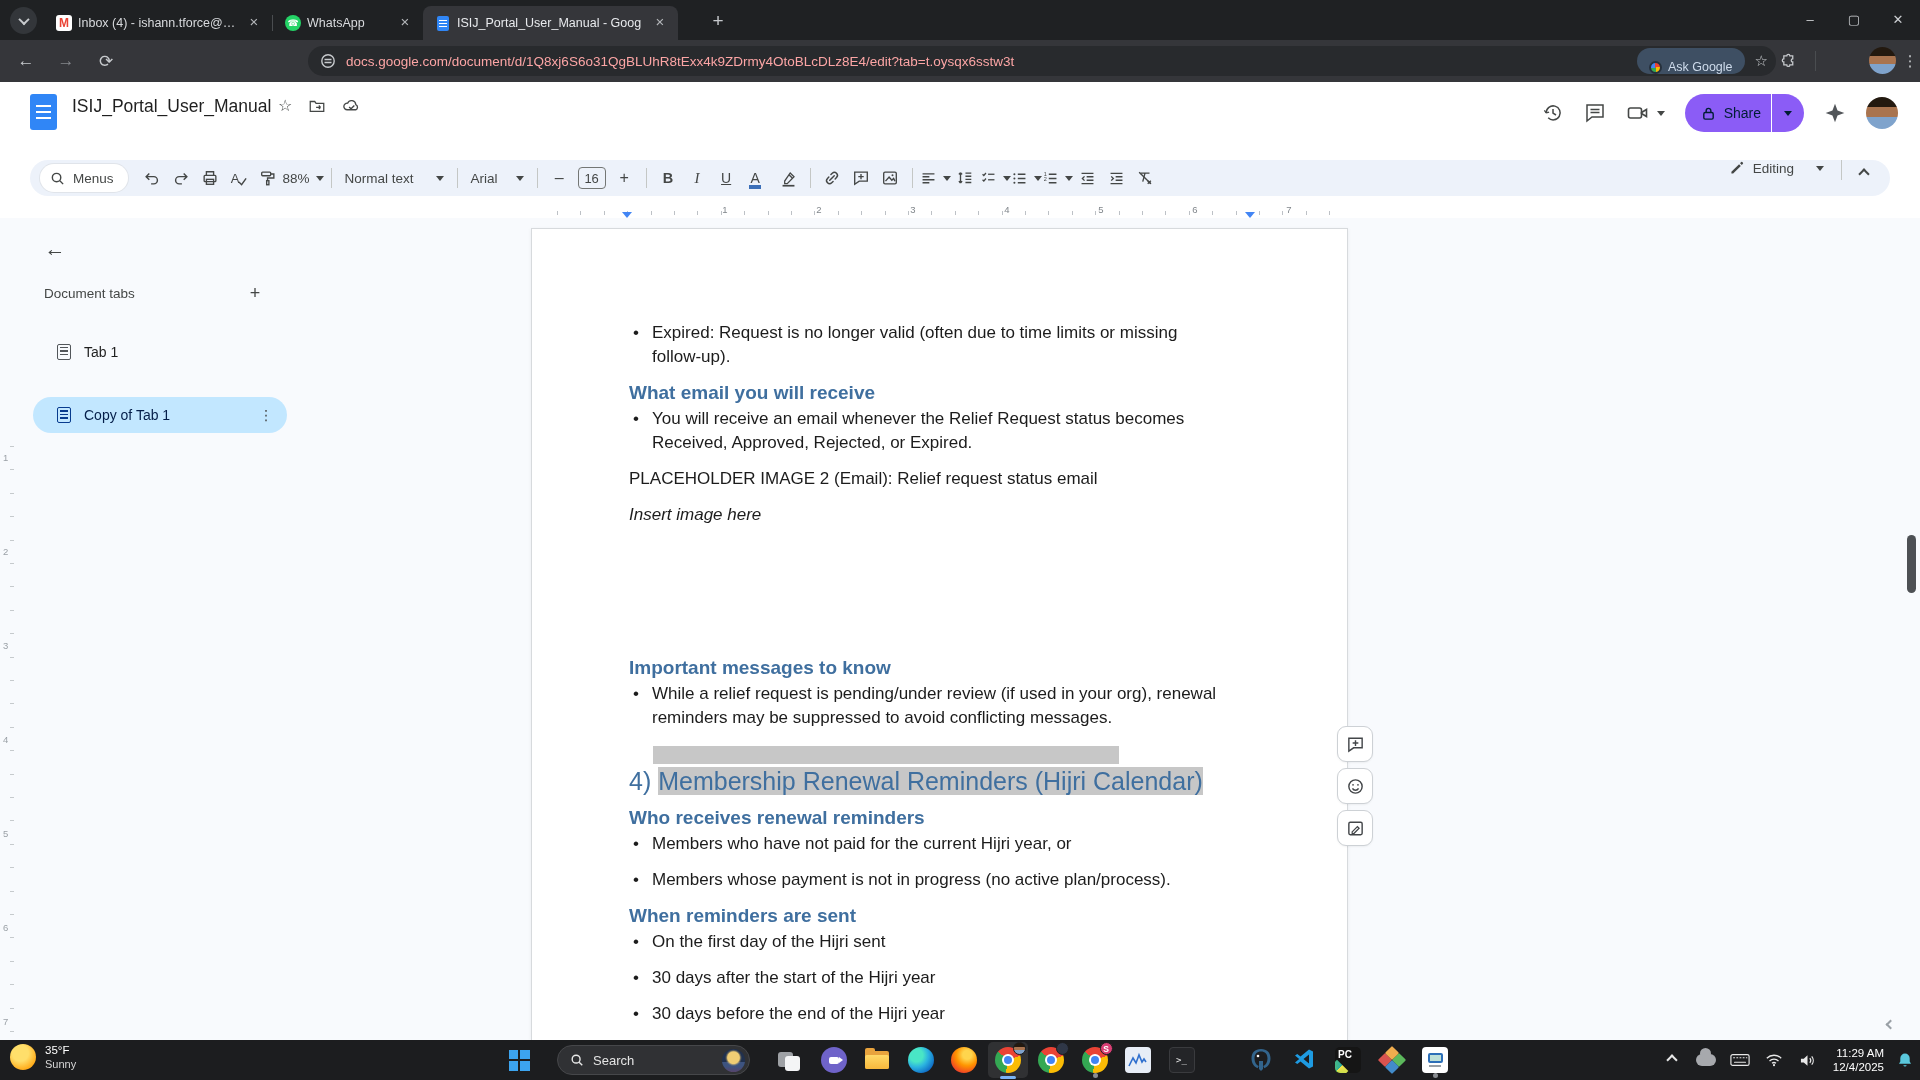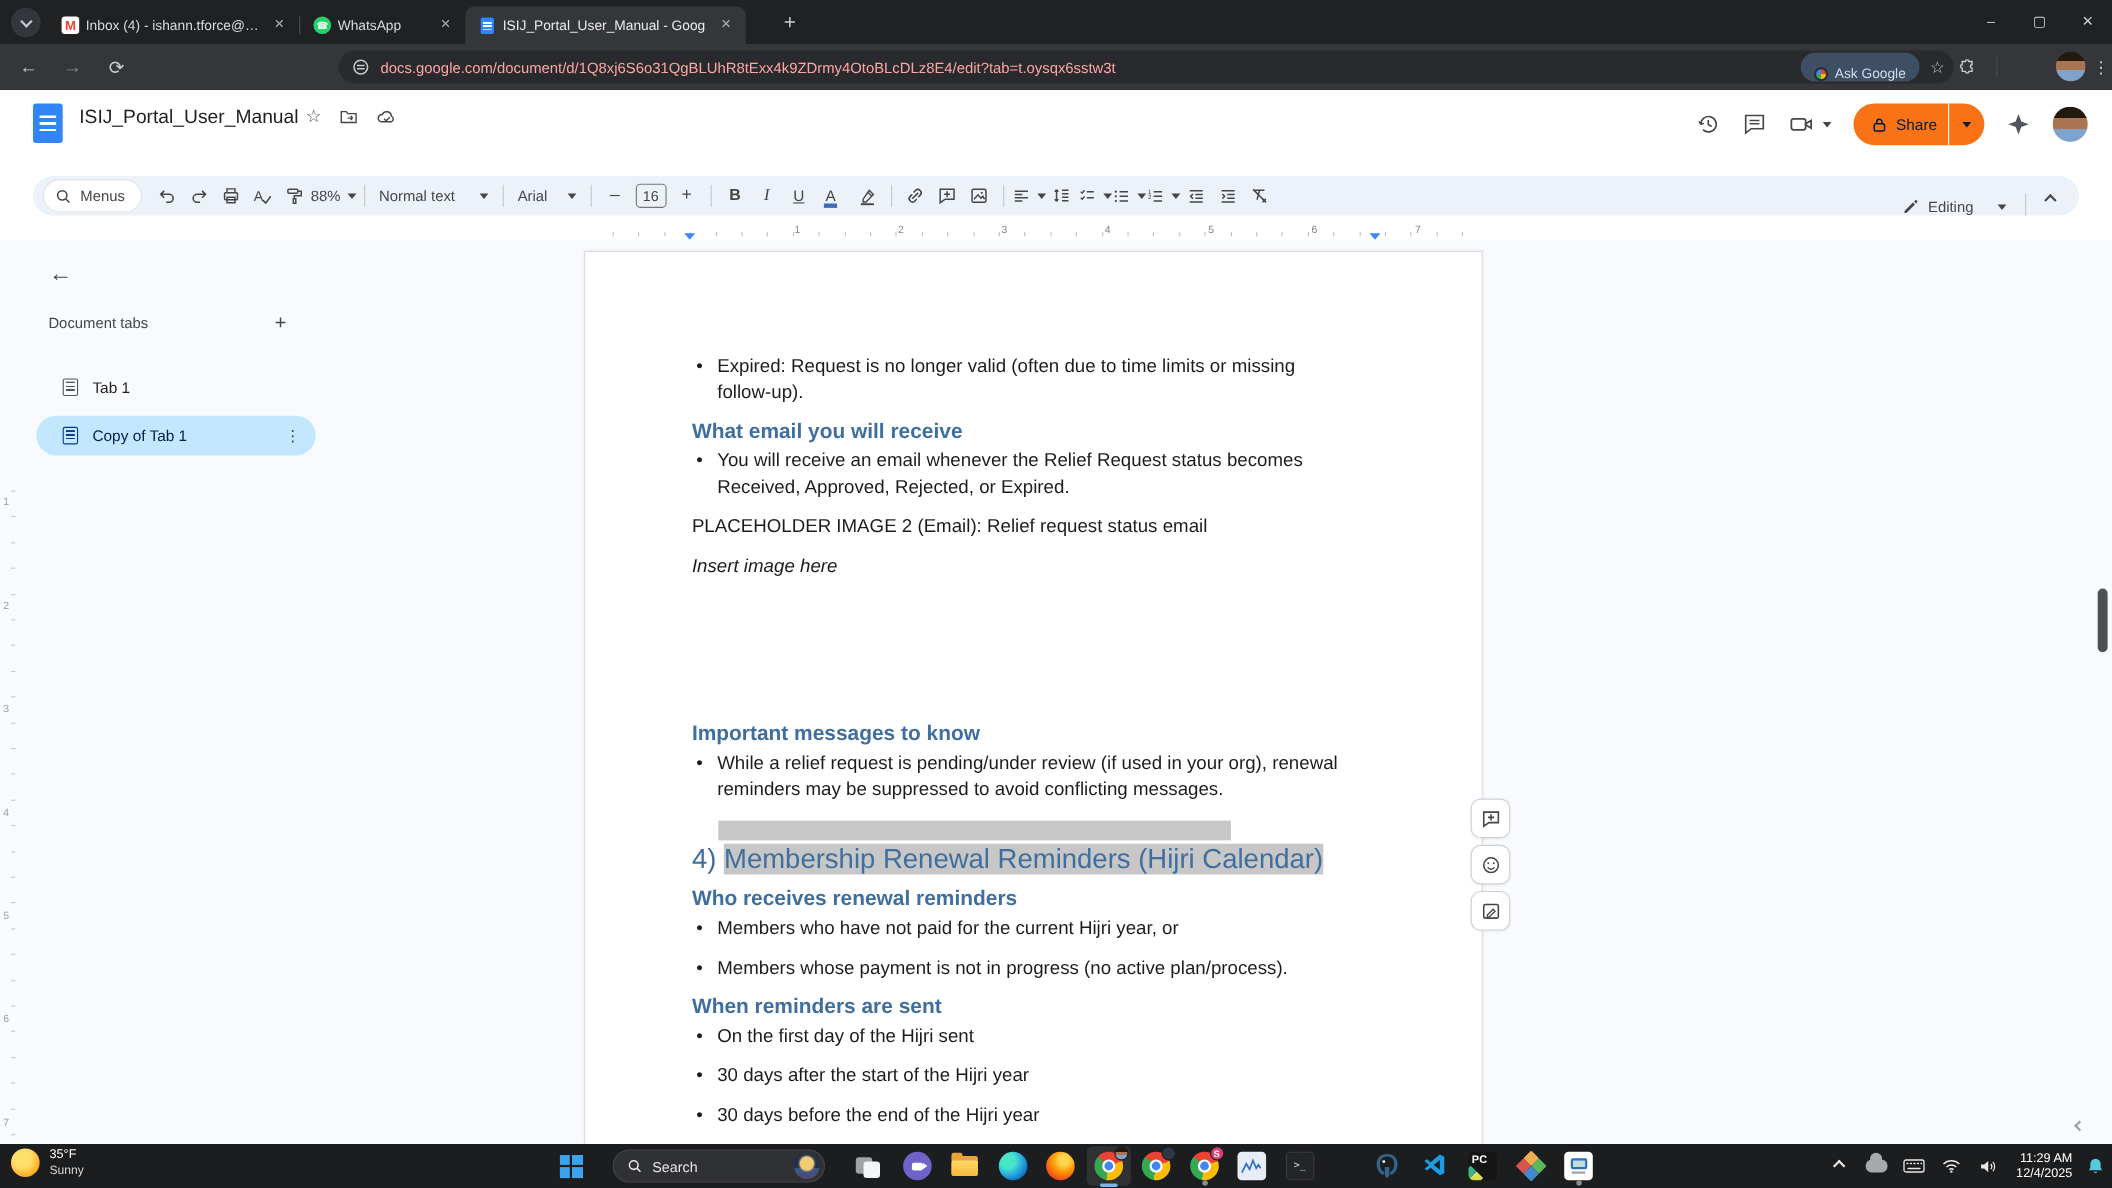--- a/index.html
+++ b/index.html
@@ -44,49 +44,49 @@
   
   #docshead { position:absolute; top:82px; left:0; width:1920px; height:136px; background:#fff; }
   #docsicon { position:absolute; left:30px; top:12px; width:27px; height:36px; background:#3086f6; border-radius:3px; }
   #docsicon::after { content:""; position:absolute; left:6px; top:11px; width:15px; height:16px;
      background:linear-gradient(#fff 0 2.5px,transparent 2.5px 6px,#fff 6px 8.5px,transparent 8.5px 12px,#fff 12px 14.5px,transparent 0); }
   #doctitle { position:absolute; left:72px; top:14px; font-size:17.5px; color:#1f1f1f; }
   #titleicons { position:absolute; left:278px; top:14px; display:flex; gap:16px; color:#444746; align-items:center; }
   #menubar { position:absolute; left:62px; top:44px; display:flex; }
   .menu-item { font-size:14.5px; color:#1f1f1f; padding:3px 9px; border-radius:6px; }
   #headright { position:absolute; right:22px; top:10px; height:42px; display:flex; align-items:center; gap:20px; color:#444746; }
-  #sharebtn { height:38px; background:#f97316; border-radius:19px; display:flex; align-items:center; color:#001d35; font-size:14px; font-weight:500; }
+  #sharebtn { height:38px; background:#8b5cf6; border-radius:19px; display:flex; align-items:center; color:#001d35; font-size:14px; font-weight:500; }
   #sharebtn .sh-main { display:flex; align-items:center; gap:8px; padding:0 10px 0 16px; }
   #sharebtn .sh-sep { width:1px; height:38px; background:#fff; }
   #sharebtn .sh-dd { padding:0 12px; display:flex; align-items:center; }
   .tri { display:inline-block; width:0; height:0; border-left:4px solid transparent; border-right:4px solid transparent; border-top:5px solid #444746; }
   #sharebtn .tri { border-top-color:#001d35; }
 
   
   #toolbar { position:absolute; left:30px; top:78px; width:1860px; height:36px; background:#edf2fa; border-radius:18px; display:flex; align-items:center; padding:0 10px; color:#444746; }
   .tbtn { height:28px; min-width:29px; display:flex; align-items:center; justify-content:center; border-radius:4px; font-size:13.5px; color:#444746; flex:none; }
   .tdiv { width:1px; height:20px; background:#c4c7c5; margin:0 7px; flex:none; }
   #menuspill { height:28px; background:#fff; border-radius:14px; display:flex; align-items:center; gap:8px; padding:0 14px 0 10px; font-size:13.5px; box-shadow:0 0 0 1px #e0e4ea; margin-right:10px; }
   .ddarrow { margin-left:6px; }
   #fontsize-box { width:28px; height:22px; border:1px solid #747775; border-radius:4px; display:flex; align-items:center; justify-content:center; font-size:13px; margin:0 4px; }
   .ic-b { font-weight:bold; font-size:14.5px; }
   .ic-i { font-style:italic; font-family:"Liberation Serif",serif; font-size:15px; }
   .ic-u { text-decoration:underline; font-size:14px; }
   .ic-a { position:relative; font-size:14px; line-height:13px; }
   .ic-a::after { content:""; position:absolute; left:-1px; right:-1px; bottom:-4px; height:4px; background:#3b6fb8; }
-  #tb-right { position:absolute; right:12px; top:0; height:36px; display:flex; align-items:flex-end; }
+  #tb-right { position:absolute; right:12px; top:0; height:36px; display:flex; align-items:flex-start; }
   #editingdd { display:flex; align-items:center; gap:8px; font-size:13.5px; padding:0 10px; }
 
   
   #canvas { position:absolute; top:218px; left:0; width:1920px; height:822px; background:#f8fafd; }
   #panel-back { position:absolute; left:40px; top:16px; width:30px; height:30px; font-size:21px; color:#444746; display:flex; align-items:center; justify-content:center; }
   #panel-title { position:absolute; left:44px; top:68px; font-size:13.5px; color:#444746; }
   #panel-add { position:absolute; left:242px; top:62px; width:26px; height:26px; font-size:18px; color:#444746; display:flex; align-items:center; justify-content:center; }
   .tabitem { position:absolute; left:33px; width:254px; height:36px; display:flex; align-items:center; padding-left:24px; gap:13px; font-size:14px; color:#1f1f1f; border-radius:18px; }
-  .tabitem.selected { background:#c2e7ff; color:#041e49; font-weight:500; }
+  .tabitem.selected { background:#c2e7ff; color:#041e49; font-weight:500;margin-top:19px; }
   .kebab { margin-left:auto; margin-right:14px; color:#444746; font-size:14px; letter-spacing:0; }
   .docglyph { width:14px; height:16px; border:1.6px solid #52565a; border-radius:2px; position:relative; flex:none; }
   .docglyph::after { content:""; position:absolute; left:2px; top:2px; right:2px;
      height:9px; background:linear-gradient(#52565a 0 1.5px,transparent 1.5px 3.5px,#52565a 3.5px 5px,transparent 5px 7px,#52565a 7px 8.5px,transparent 0); }
   .tabitem.selected .docglyph { border-color:#073b8e; }
   .tabitem.selected .docglyph::after { background:linear-gradient(#073b8e 0 1.5px,transparent 1.5px 3.5px,#073b8e 3.5px 5px,transparent 5px 7px,#073b8e 7px 8.5px,transparent 0); }
 
   
   #hruler { position:absolute; top:121px; left:531px; width:817px; height:14px; background:#fff; }
   .rnum { position:absolute; top:1px; transform:translateX(-50%); font-size:9.5px; color:#80868b; }

